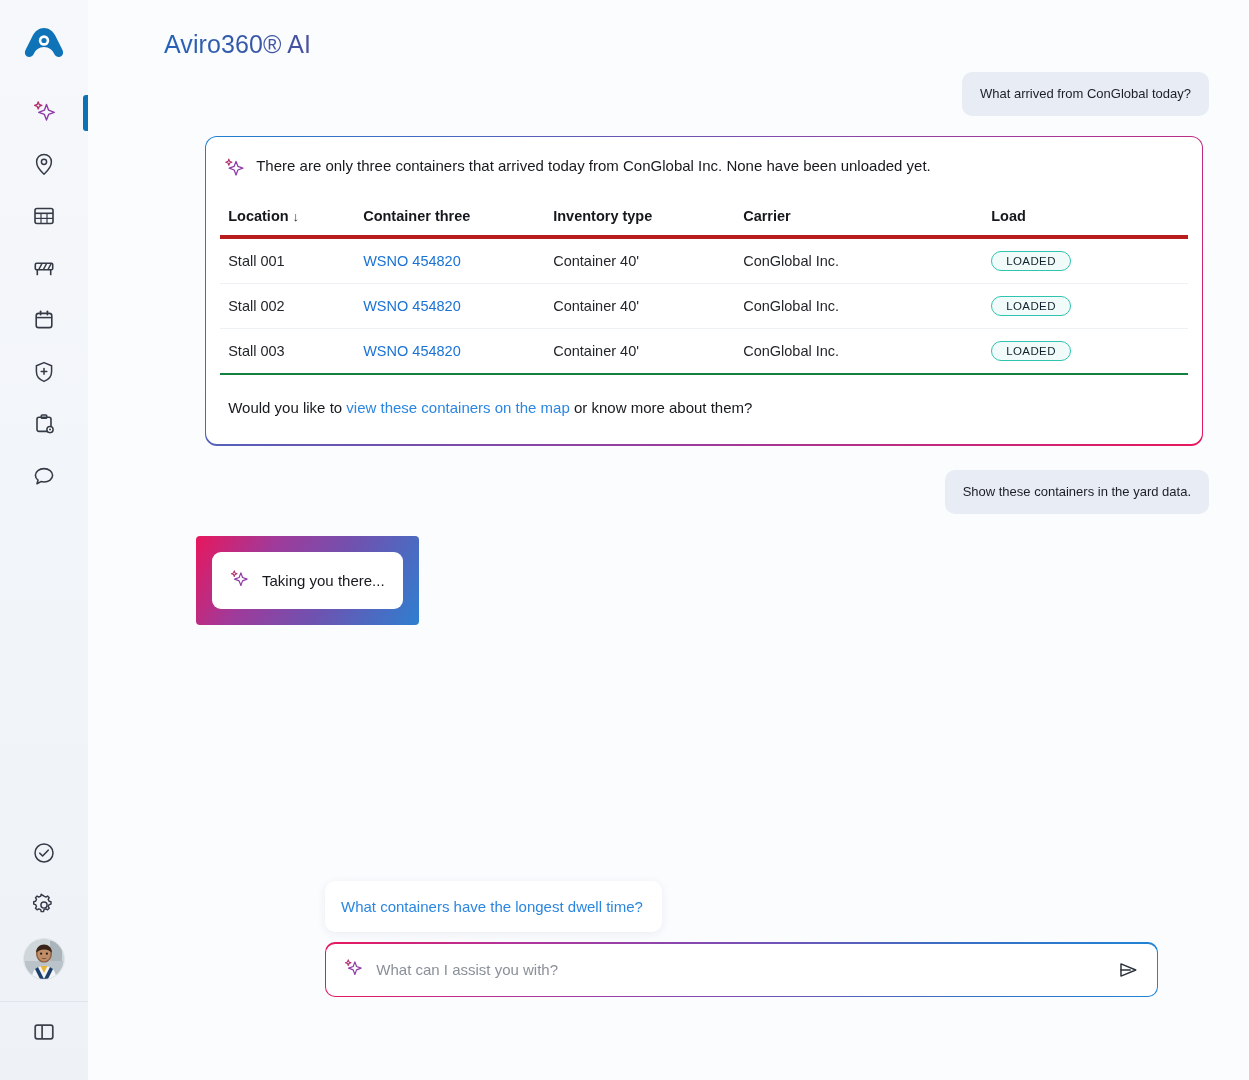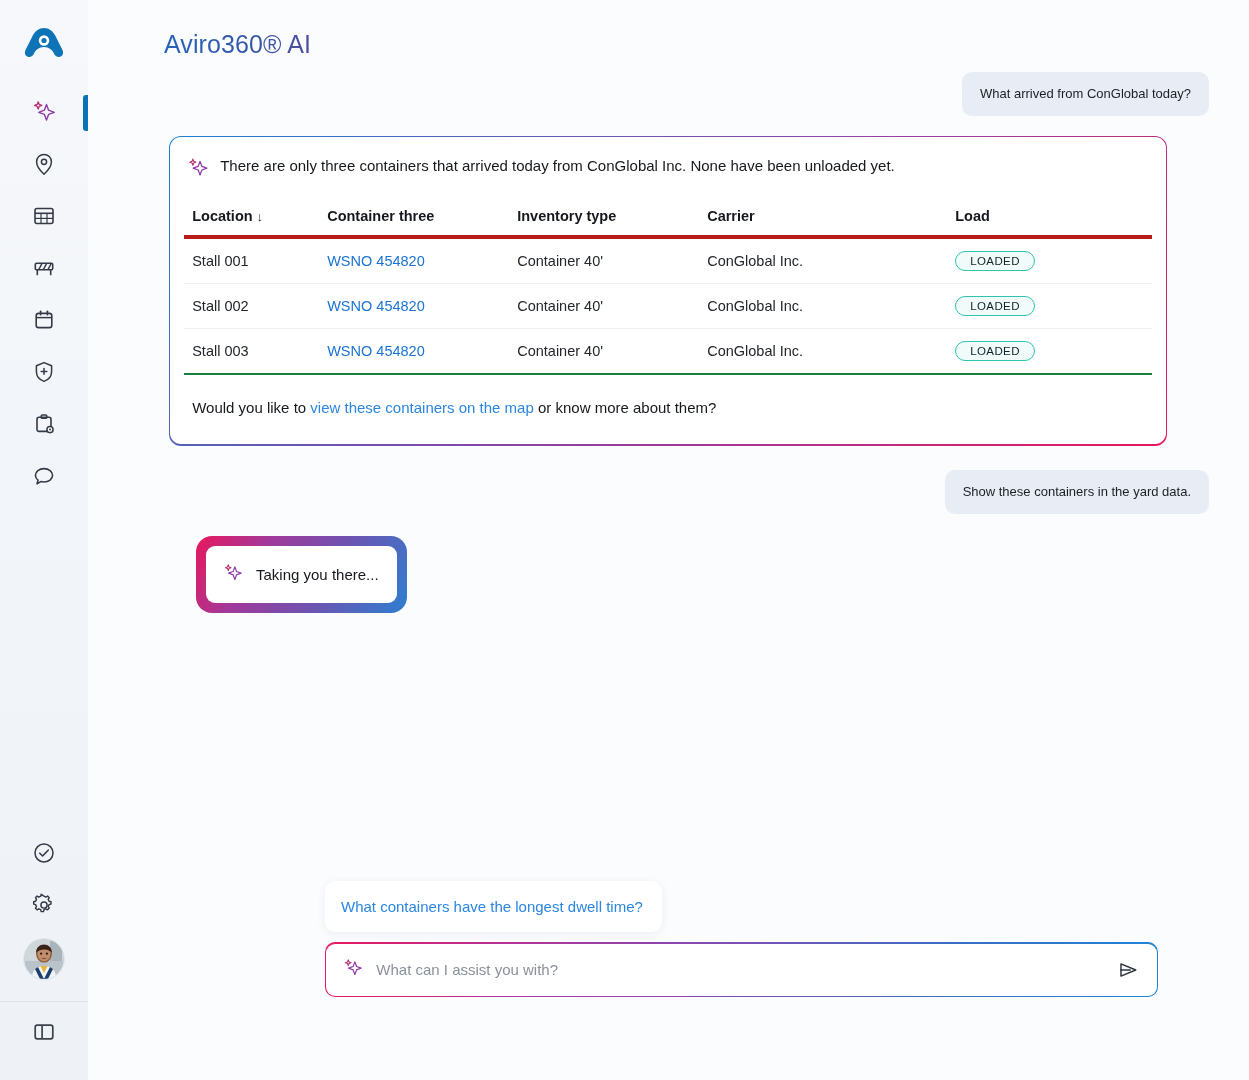--- a/index.html
+++ b/index.html
@@ -61,21 +61,21 @@
   
   .row-right { display: flex; justify-content: flex-end; }
   .bubble-user {
     background: #e7ecf5; color: #1c1f24;
     border-radius: 10px; padding: 14px 18px;
     font-size: 13px; line-height: 1.25;
     max-width: 620px;
   }
 
   
-  .ai-card-wrap { margin-top: 20px; margin-left: 61px; margin-right: 0px; }
+  .ai-card-wrap { margin-top: 20px; margin-left: 97px; margin-right: 0px; }
   .ai-card {
     position: relative; border-radius: 12px; background: #ffffff;
     padding: 1.2px;
     background-image: linear-gradient(135deg, #1f7fd0 0%, #6f52b0 36%, #a03a9a 62%, #e8175d 100%);
     width: 998px;
   }
   .ai-card-inner {
     background: #ffffff; border-radius: 11px;
     padding: 18px 14px 10px 14px;
   }
@@ -104,21 +104,21 @@
   .badge-loaded {
     display: inline-block; border: 1px solid #2ec4b0; background: #f1fbfa;
     color: #10232b; border-radius: 20px; padding: 3px 14px;
     font-size: 11.5px; font-weight: 400; letter-spacing: .4px;
   }
   .ai-footer { font-size: 15px; color: #16191d; padding: 24px 8px 18px 8px; }
 
   
   .chip-ai {
     margin-top: 22px; margin-left: 88px; display: inline-block;
-    border-radius: 16px; padding: 10px;
+    border-radius: 4px; padding: 16px;
     background-image: linear-gradient(120deg, #e8175d 0%, #a03a9a 30%, #6f52b0 60%, #2e7fd0 100%);
   }
   .chip-ai-inner {
     background: #fff; border-radius: 9px; padding: 16px 18px 16px 16px;
     display: flex; align-items: center; gap: 12px;
     font-size: 15px; color: #16191d; white-space: nowrap;
   }
 
   
   .composer-area {

